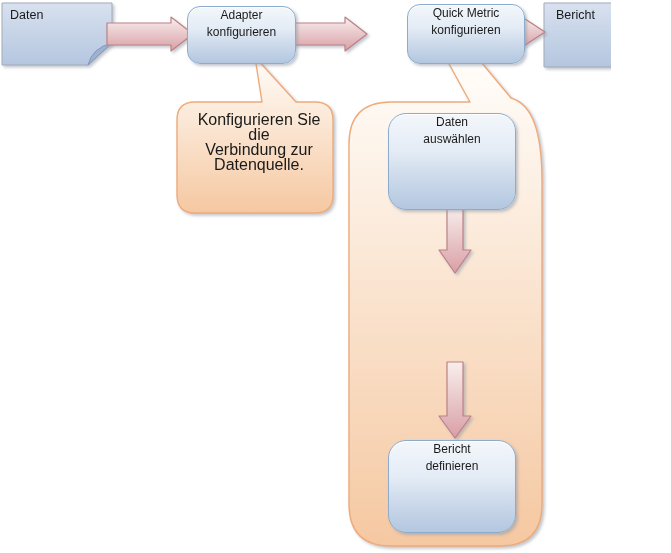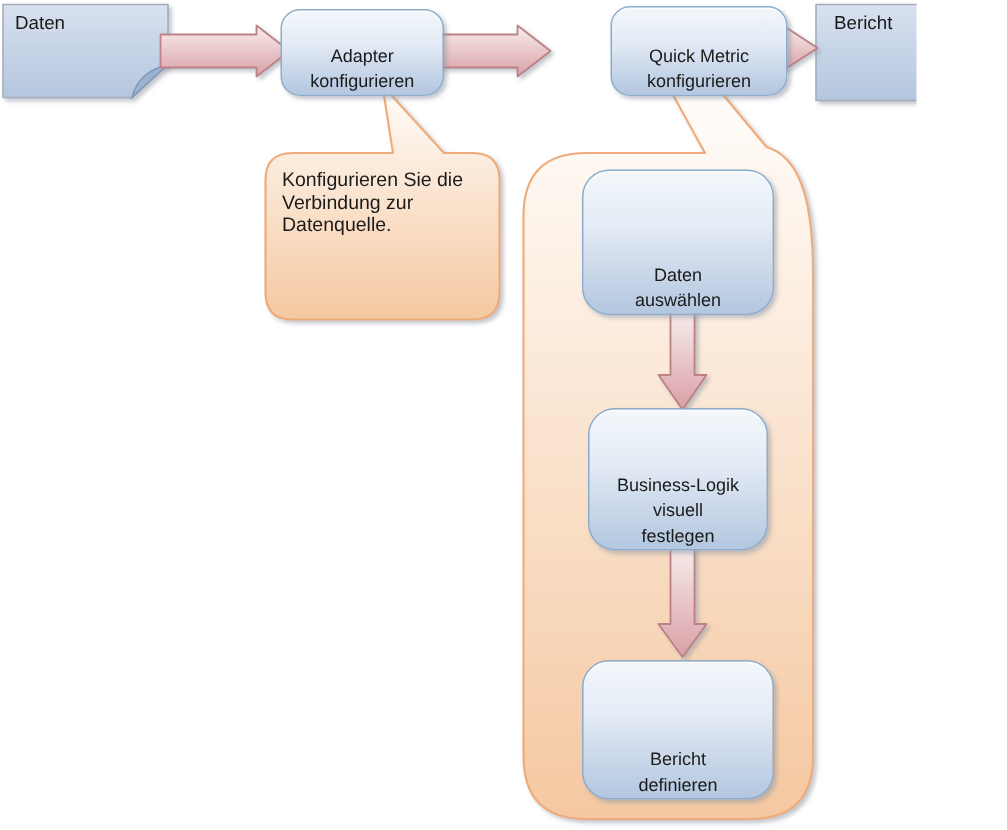--- a/index.html
+++ b/index.html
@@ -22,41 +22,41 @@
   .st-doc-bot{stop-color:var(--document-fill-bottom,#b4c6df);}
   .st-arrow-top{stop-color:var(--arrow-fill-top,#f8efed);}
   .st-arrow-bot{stop-color:var(--arrow-fill-bottom,#d99fa6);}
   .st-co-top{stop-color:var(--callout-fill-top,#fffdfa);}
   .st-co-bot{stop-color:var(--callout-fill-bottom,#f5c8a1);}
 
   
   .node{
     position:absolute;
     box-sizing:border-box;
-    display:flex;align-items:flex-end;justify-content:center;
+    display:flex;align-items:flex-start;justify-content:center;
     text-align:center;
     border:1px solid var(--node-border,#8caccd);
     background:linear-gradient(180deg,var(--node-fill-top,#f3f7fb) 0%,#e3ebf5 40%,#ccd9ea 68%,var(--node-fill-bottom,#b3c7e0) 100%);
     box-shadow:2px 2px 3px rgba(144,153,166,.55), inset 0 1px 0 rgba(255,255,255,.85);
     font-size:12px;line-height:17px;
   }
   .node span{white-space:pre-line;}
   .n-adapter{left:187px;top:6px;width:109px;height:58px;border-radius:13px;}
   .n-quick{left:363px;top:4px;width:118px;height:60px;border-radius:13px;margin-left:44px;}
   .n-select{left:388px;top:113px;width:128px;height:97px;border-radius:18px;}
   .n-logic{left:392px;top:272px;width:120px;height:95px;border-radius:18px;}
   .n-report{left:388px;top:440px;width:128px;height:93px;border-radius:18px;}
 
   
   .doc-label{position:absolute;font-size:12.5px;line-height:15px;}
   .l-daten{left:10px;top:8px;}
   .l-bericht{left:556px;top:8px;}
 
   
-  .callout-text{position:absolute;left:188px;top:112px;width:142px;font-size:13px;line-height:15px;}
+  .callout-text{position:absolute;left:188px;top:112px;width:142px;font-size:16px;line-height:15px;text-align:center;}
   .callout-text p{margin:0;white-space:pre-line;}
   .callout-text .link{margin-top:6px;color:var(--link-text,#0000cc);cursor:pointer;}
 </style>
 </head>
 <body>
 
 <div class="stage">
 
   <svg class="shapes" viewBox="0 0 671 553" xmlns="http://www.w3.org/2000/svg">
     <defs>
@@ -107,25 +107,20 @@
 konfigurieren</span>
   </div>
   <div class="node n-quick">
     <span>Quick Metric
 konfigurieren</span>
   </div>
   <div class="node n-select">
     <span>Daten
 auswählen</span>
   </div>
-  <div class="node n-logic">
-    <span>Business-Logik
-visuell
-festlegen</span>
-  </div>
   <div class="node n-report">
     <span>Bericht
 definieren</span>
   </div>
 
   <div class="callout-text">
     <p class="note">Konfigurieren Sie die
 Verbindung zur
 Datenquelle.</p>
   </div>

